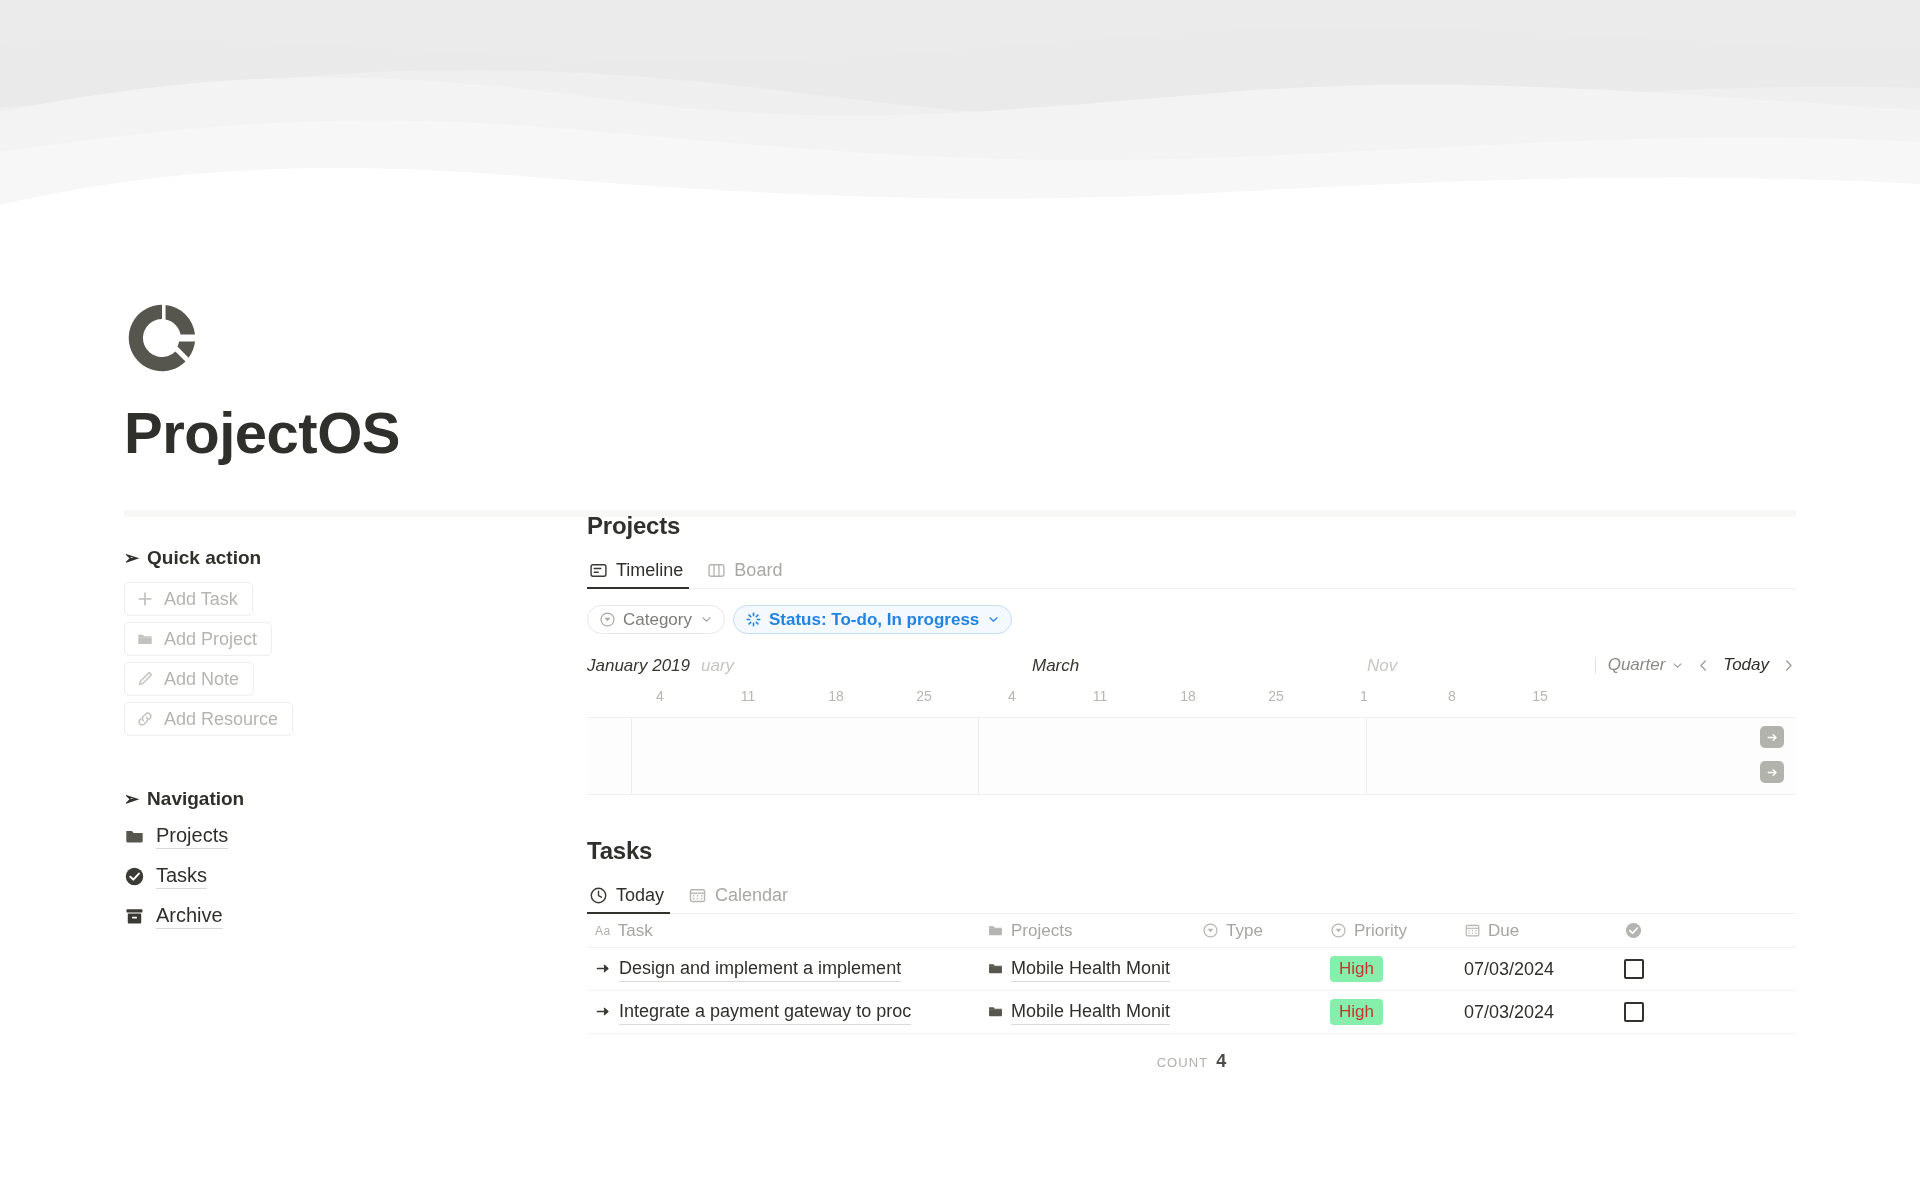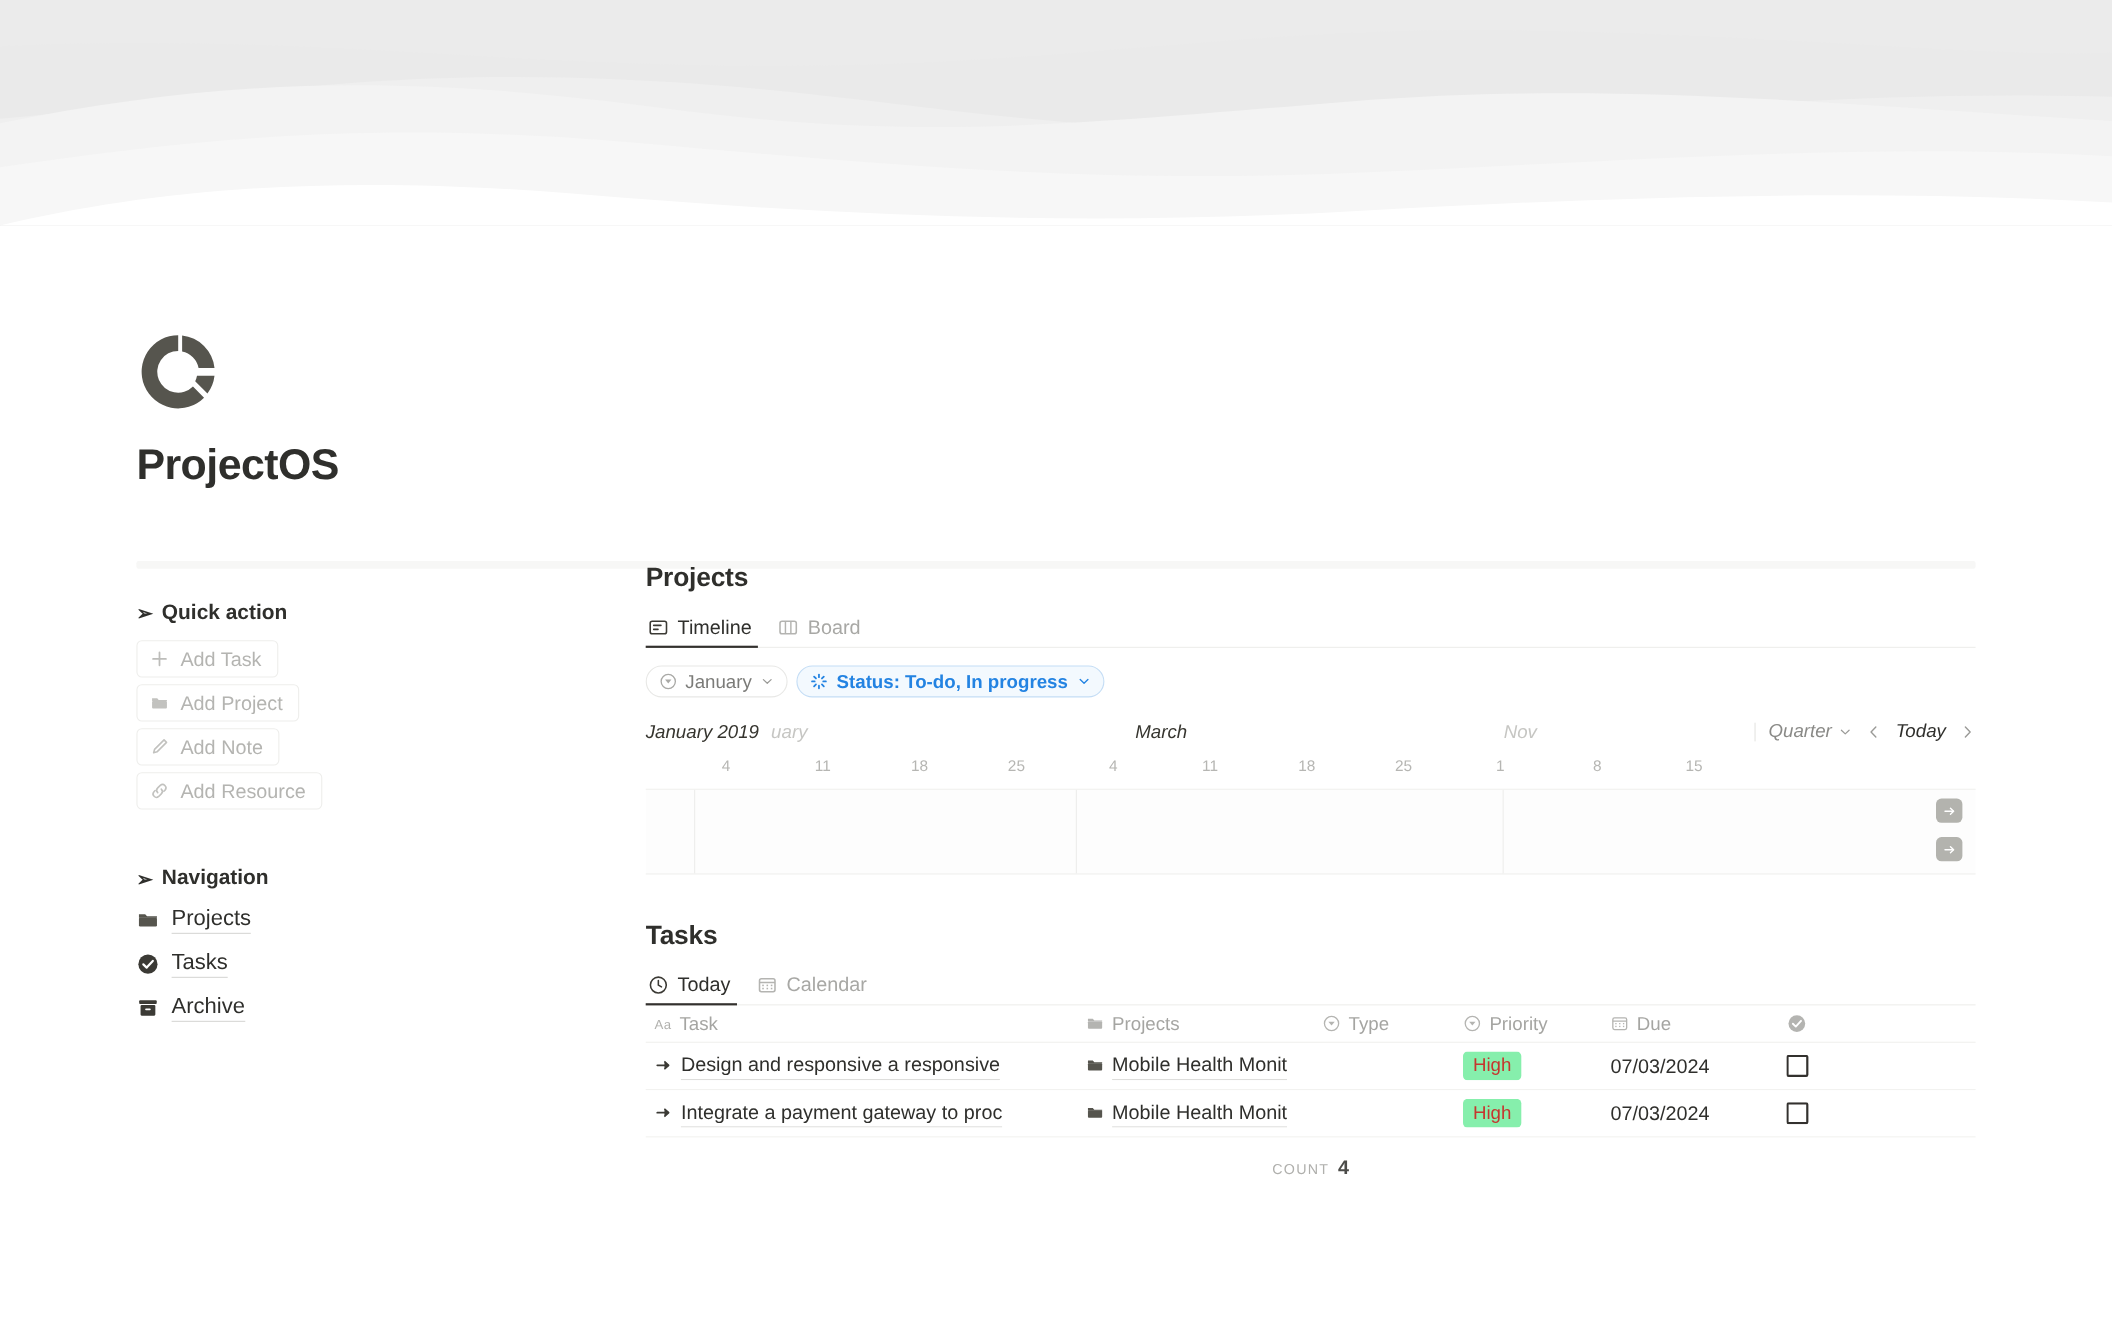--- a/index.html
+++ b/index.html
@@ -20,21 +20,21 @@
     position: absolute; top: 205px; left: 0;
     width: 1920px; height: 994px;
     padding: 0;
   }
 
   
   .ws-head { position: absolute; left: 124px; top: 95px; width: 1672px; }
   .ws-logo { width: 76px; height: 76px; display: block; }
   .ws-title {
     margin-top: 26px;
-    font-size: 39px; font-weight: bold; color: #2f2f2c;
+    font-size: 58px; font-weight: bold; color: #2f2f2c;
     letter-spacing: -0.5px; line-height: 1.06;
   }
   .ws-divider {
     position: absolute; left: 124px; top: 305px;
     width: 1672px; height: 7px;
     background: #f7f7f6; border-radius: 2px;
   }
 
   
   .sidebar { position: absolute; left: 124px; top: 342px; width: 400px; }
@@ -315,21 +315,21 @@
             <span>Board</span>
           </div>
         </div>
 
         <div class="filters">
           <div class="pill">
             <svg width="17" height="17" viewBox="0 0 20 20">
               <circle cx="10" cy="10" r="7.6" fill="none" stroke="#a9a9a6" stroke-width="1.4"></circle>
               <path d="M6.6 8 L10 12.2 L13.4 8 Z" fill="#a9a9a6"></path>
             </svg>
-            <span>January</span>
+            <span>Category</span>
             <svg class="chev" width="13" height="13" viewBox="0 0 20 20">
               <path d="M4.6 7.4 L10 12.6 L15.4 7.4" fill="none" stroke="#9a9a97" stroke-width="1.7" stroke-linecap="round" stroke-linejoin="round"></path>
             </svg>
           </div>
           <div class="pill blue">
             <svg width="17" height="17" viewBox="0 0 20 20">
               <g stroke="#2383e2" stroke-width="1.9" stroke-linecap="round">
                 <path d="M10 2.6 V5.4"></path>
                   <path d="M10 14.6 V17.4"></path>
                 <path d="M2.6 10 H5.4"></path>
@@ -485,21 +485,21 @@
             </svg>
           </div>
         </div>
 
         <div class="tb-row">
           <div class="td c-task">
             <svg width="17" height="17" viewBox="0 0 20 20">
               <path d="M3 10 H14.4" stroke="#3b3a35" stroke-width="2" stroke-linecap="round"></path>
               <path d="M10.6 5.8 L15.2 10 L10.6 14.2" fill="#3b3a35" stroke="#3b3a35" stroke-width="1.6" stroke-linejoin="round"></path>
             </svg>
-            <span class="task-link">Design and responsive a responsive </span>
+            <span class="task-link">Design and implement a implement </span>
           </div>
           <div class="td c-proj">
             <svg width="17" height="17" viewBox="0 0 20 20">
               <path d="M2.4 4.9 h5.2 l1.6 1.9 h8.4 v1.1 h-15.2 Z" fill="#56554e"></path>
               <rect x="2.4" y="7.7" width="15.2" height="7.8" rx="1" fill="#56554e"></rect>
             </svg>
             <span class="proj-link">Mobile Health Monit</span>
           </div>
           <div class="td c-type"></div>
           <div class="td c-prio">

